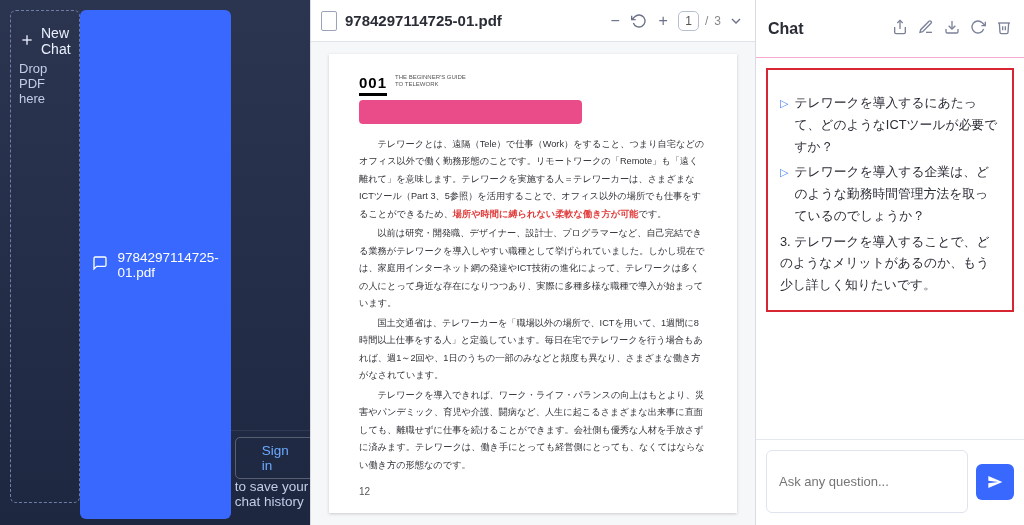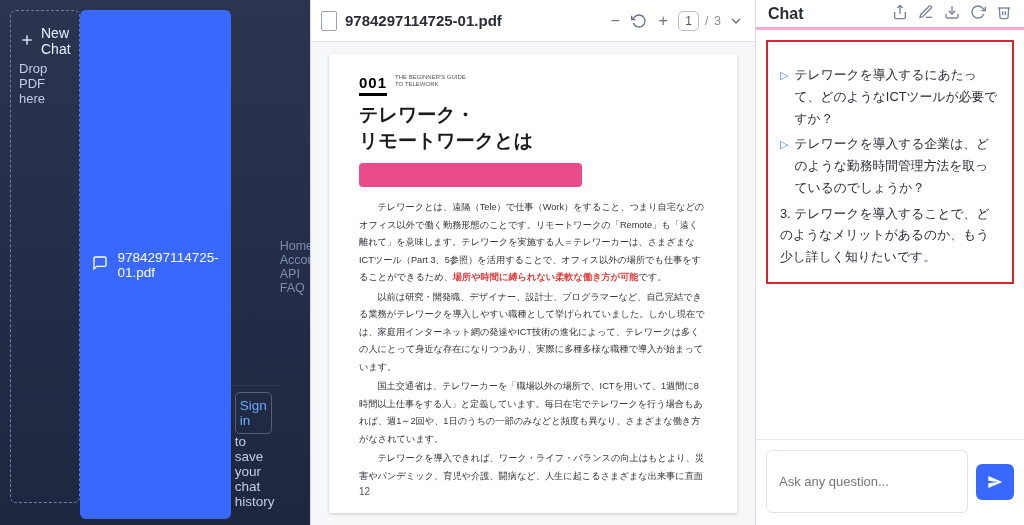--- a/index.html
+++ b/index.html
@@ -55,21 +55,21 @@
   .signin-row {
     margin-top: auto;
     padding: 6px 4px 10px 4px;
     font-size: 13.5px;
     color: #c3cde6;
     border-top: 1px solid rgba(255,255,255,0.08);
   }
   .signin-btn {
     display: inline-block;
     border: 1px solid rgba(255,255,255,0.25);
-    padding: 5px 4px;
+    padding: 5px 26px;
     border-radius: 5px;
     color: #6aa9ff;
     margin-right: 4px;
     cursor: pointer;
   }
   .footer-row {
     display: flex;
     justify-content: space-between;
     align-items: center;
     color: #7f8db0;
@@ -131,25 +131,25 @@
   .page-num { color:#555; font-size:10px; margin-top:4px; }
 
   
   .chat-panel {
     width: 350px;
     background: #fff;
     display: flex;
     flex-direction: column;
   }
   .chat-head {
-    height: 30px;
+    height: 58px;
     display: flex;
     align-items: center;
     padding: 0 12px;
-    border-bottom: 3px solid #f9a8d4;
+    border-bottom: 1px solid #f9a8d4;
     gap: 8px;
   }
   .chat-title { font-weight: 700; font-size: 16px; color:#2b2d36; flex:1; }
   .chat-actions { display:flex; gap:10px; color:#7a8198; }
   .chat-actions .ico { cursor:pointer; }
 
   .chat-body {
     flex:1;
     padding: 10px 10px;
     overflow:hidden;
@@ -269,23 +269,20 @@
     </div>
   </div>
 
   <div class="pdf-viewport">
     <div class="page">
       <div class="chapter-row">
         <span class="chap-num">001</span>
         <span class="chap-sub">
           <span>THE BEGINNER'S GUIDE</span><br><span>TO TELEWORK</span>
         </span>
-      </div>
-      <div class="doc-title">
-        <span>テレワーク・</span><br><span>リモートワークとは</span>
       </div>
       <div class="pink-bar"></div>
       <div class="doc-body">
         <p><span>　テレワークとは、遠隔（Tele）で仕事（Work）をすること、つまり自宅などのオフィス以外で働く勤務形態のことです。リモートワークの「Remote」も「遠く離れて」を意味します。テレワークを実施する人＝テレワーカーは、さまざまなICTツール（Part 3、5参照）を活用することで、オフィス以外の場所でも仕事をすることができるため、</span><span class="hl">場所や時間に縛られない柔軟な働き方が可能</span><span>です。</span></p>
         <p>　以前は研究・開発職、デザイナー、設計士、プログラマーなど、自己完結できる業務がテレワークを導入しやすい職種として挙げられていました。しかし現在では、家庭用インターネット網の発達やICT技術の進化によって、テレワークは多くの人にとって身近な存在になりつつあり、実際に多種多様な職種で導入が始まっています。</p>
         <p>　国土交通省は、テレワーカーを「職場以外の場所で、ICTを用いて、1週間に8時間以上仕事をする人」と定義しています。毎日在宅でテレワークを行う場合もあれば、週1～2回や、1日のうちの一部のみなどと頻度も異なり、さまざまな働き方がなされています。</p>
         <p>　テレワークを導入できれば、ワーク・ライフ・バランスの向上はもとより、災害やパンデミック、育児や介護、闘病など、人生に起こるさまざまな出来事に直面しても、離職せずに仕事を続けることができます。会社側も優秀な人材を手放さずに済みます。テレワークは、働き手にとっても経営側にとっても、なくてはならない働き方の形態なのです。</p>
       </div>
       <div class="page-num">12</div>
     </div>

